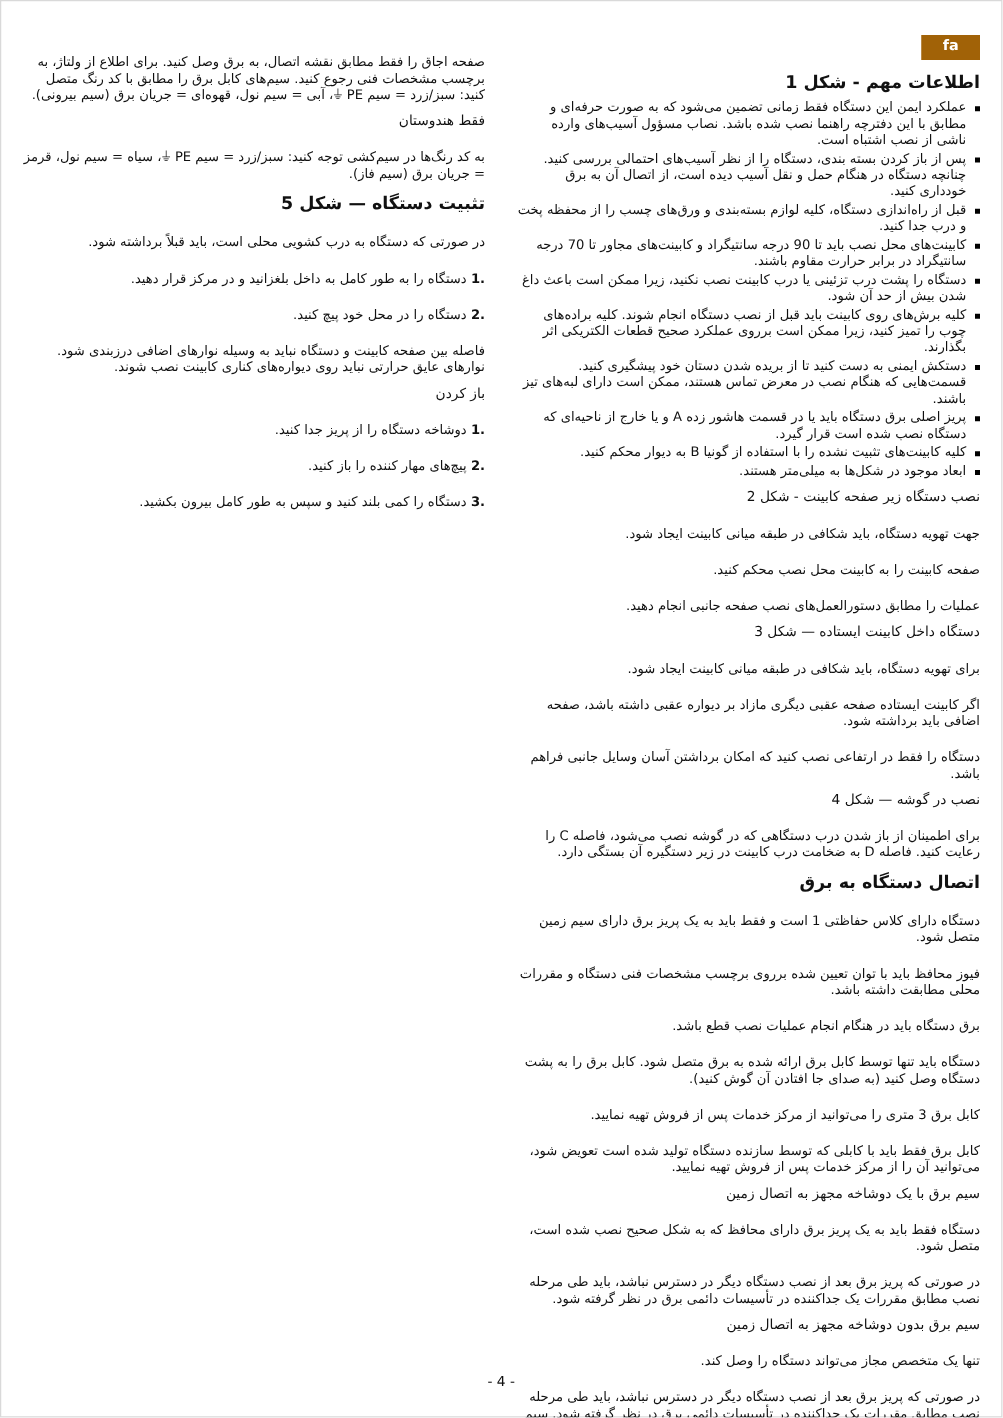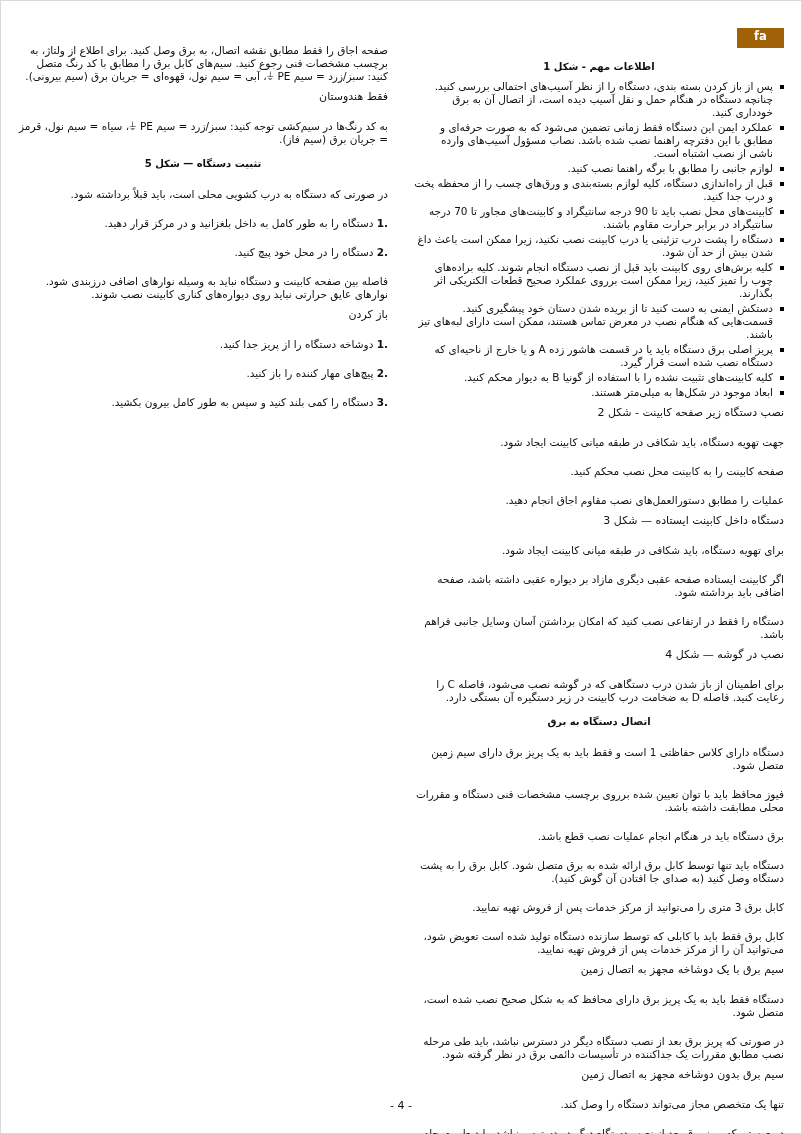--- a/index.html
+++ b/index.html
@@ -1,21 +1,21 @@
 <!DOCTYPE html>
 <html lang="fa"><head>
 <meta charset="utf-8">
 <style>
   html,body{margin:0;padding:0;background:#ececec;}
   .page{position:relative;width:802px;height:1134px;background:#ffffff;margin:0 auto;
         font-family:"DejaVu Sans",sans-serif;color:#111;direction:rtl;overflow:hidden;
         box-shadow:inset 0 0 0 1px #d9d9d9;}
   .columns{position:absolute;top:28px;right:18px;width:766px;display:flex;column-gap:26px;}
   .col{flex:1 1 0;min-width:0;font-size:10.5px;line-height:13px;text-align:right;}
-  .h1{font-size:10px;line-height:17px;font-weight:bold;margin:9px 0 5px;text-align:center;}
+  .h1{font-size:14px;line-height:17px;font-weight:bold;margin:9px 0 5px;}
   .h2{font-size:11px;line-height:14px;font-weight:normal;margin:7px 0 1px;}
   .para{margin:16px 0 1px;}
   .bullet{display:flex;column-gap:7px;margin:0 0 2px;}
   .bullet-marker{flex:none;width:4px;height:4px;background:#000;margin-top:5px;}
   .bullet-text{flex:1 1 auto;}
   .step-num{font-weight:bold;direction:ltr;unicode-bidi:embed;}
   .fa-badge{width:47px;height:20px;background:#a16207;color:#fff;font-size:11.5px;
             font-weight:bold;text-align:center;line-height:16px;margin:0 0 10px;}
   .page-number{position:absolute;bottom:22px;left:0;width:100%;text-align:center;
                font-size:11px;color:#111;direction:ltr;}
@@ -23,29 +23,25 @@
 </head>
 <body>
 
 <div class="page">
   <div class="columns">
     <div class="col">
       <div class="fa-badge">fa</div>
     <div class="h1">اطلاعات مهم - شكل 1</div>
         <div class="bullet">
           <span class="bullet-marker"></span>
-          <span class="bullet-text">پس از باز كردن بسته بندی، دستگاه را از نظر آسيب‌های احتمالی بررسی كنيد. چنانچه دستگاه در هنگام حمل و نقل آسيب ديده است، از اتصال آن به برق خودداری كنيد.</span>
-        </div>
-        <div class="bullet">
-          <span class="bullet-marker"></span>
           <span class="bullet-text">عملكرد ايمن اين دستگاه فقط زمانی تضمين می‌شود كه به صورت حرفه‌ای و مطابق با اين دفترچه راهنما نصب شده باشد. نصاب مسؤول آسيب‌های وارده ناشی از نصب اشتباه است.</span>
         </div>
         <div class="bullet">
           <span class="bullet-marker"></span>
-          <span class="bullet-text">لوازم جانبی را مطابق با برگه راهنما نصب كنيد.</span>
+          <span class="bullet-text">پس از باز كردن بسته بندی، دستگاه را از نظر آسيب‌های احتمالی بررسی كنيد. چنانچه دستگاه در هنگام حمل و نقل آسيب ديده است، از اتصال آن به برق خودداری كنيد.</span>
         </div>
         <div class="bullet">
           <span class="bullet-marker"></span>
           <span class="bullet-text">قبل از راه‌اندازی دستگاه، كليه لوازم بسته‌بندی و ورق‌های چسب را از محفظه پخت و درب جدا كنيد.</span>
         </div>
         <div class="bullet">
           <span class="bullet-marker"></span>
           <span class="bullet-text">كابينت‌های محل نصب بايد تا 90 درجه سانتيگراد و كابينت‌های مجاور تا 70 درجه سانتيگراد در برابر حرارت مقاوم باشند.</span>
         </div>
         <div class="bullet">
@@ -68,21 +64,21 @@
           <span class="bullet-marker"></span>
           <span class="bullet-text">كليه كابينت‌های تثبيت نشده را با استفاده از گونيا B به ديوار محكم كنيد.</span>
         </div>
         <div class="bullet">
           <span class="bullet-marker"></span>
           <span class="bullet-text">ابعاد موجود در شكل‌ها به ميلی‌متر هستند.</span>
         </div>
         <div class="h2">نصب دستگاه زير صفحه كابينت - شكل 2</div>
         <div class="para">جهت تهويه دستگاه، بايد شكافی در طبقه ميانی كابينت ايجاد شود.</div>
         <div class="para">صفحه كابينت را به كابينت محل نصب محكم كنيد.</div>
-        <div class="para">عمليات را مطابق دستورالعمل‌های نصب مقاوم اجاق انجام دهيد.</div>
+        <div class="para">عمليات را مطابق دستورالعمل‌های نصب صفحه جانبی انجام دهيد.</div>
         <div class="h2">دستگاه داخل كابينت ايستاده — شكل 3</div>
         <div class="para">برای تهويه دستگاه، بايد شكافی در طبقه ميانی كابينت ايجاد شود.</div>
         <div class="para">اگر كابينت ايستاده صفحه عقبی ديگری مازاد بر ديواره عقبی داشته باشد، صفحه اضافی بايد برداشته شود.</div>
         <div class="para">دستگاه را فقط در ارتفاعی نصب كنيد كه امكان برداشتن آسان وسايل جانبی فراهم باشد.</div>
         <div class="h2">نصب در گوشه — شكل 4</div>
         <div class="para">برای اطمينان از باز شدن درب دستگاهی كه در گوشه نصب می‌شود، فاصله C را رعايت كنيد. فاصله D به ضخامت درب كابينت در زير دستگيره آن بستگی دارد.</div>
         <div class="h1">اتصال دستگاه به برق</div>
         <div class="para">دستگاه دارای كلاس حفاظتی 1 است و فقط بايد به يک پريز برق دارای سيم زمين متصل شود.</div>
         <div class="para">فيوز محافظ بايد با توان تعيين شده برروی برچسب مشخصات فنی دستگاه و مقررات محلی مطابقت داشته باشد.</div>
         <div class="para">برق دستگاه بايد در هنگام انجام عمليات نصب قطع باشد.</div>

